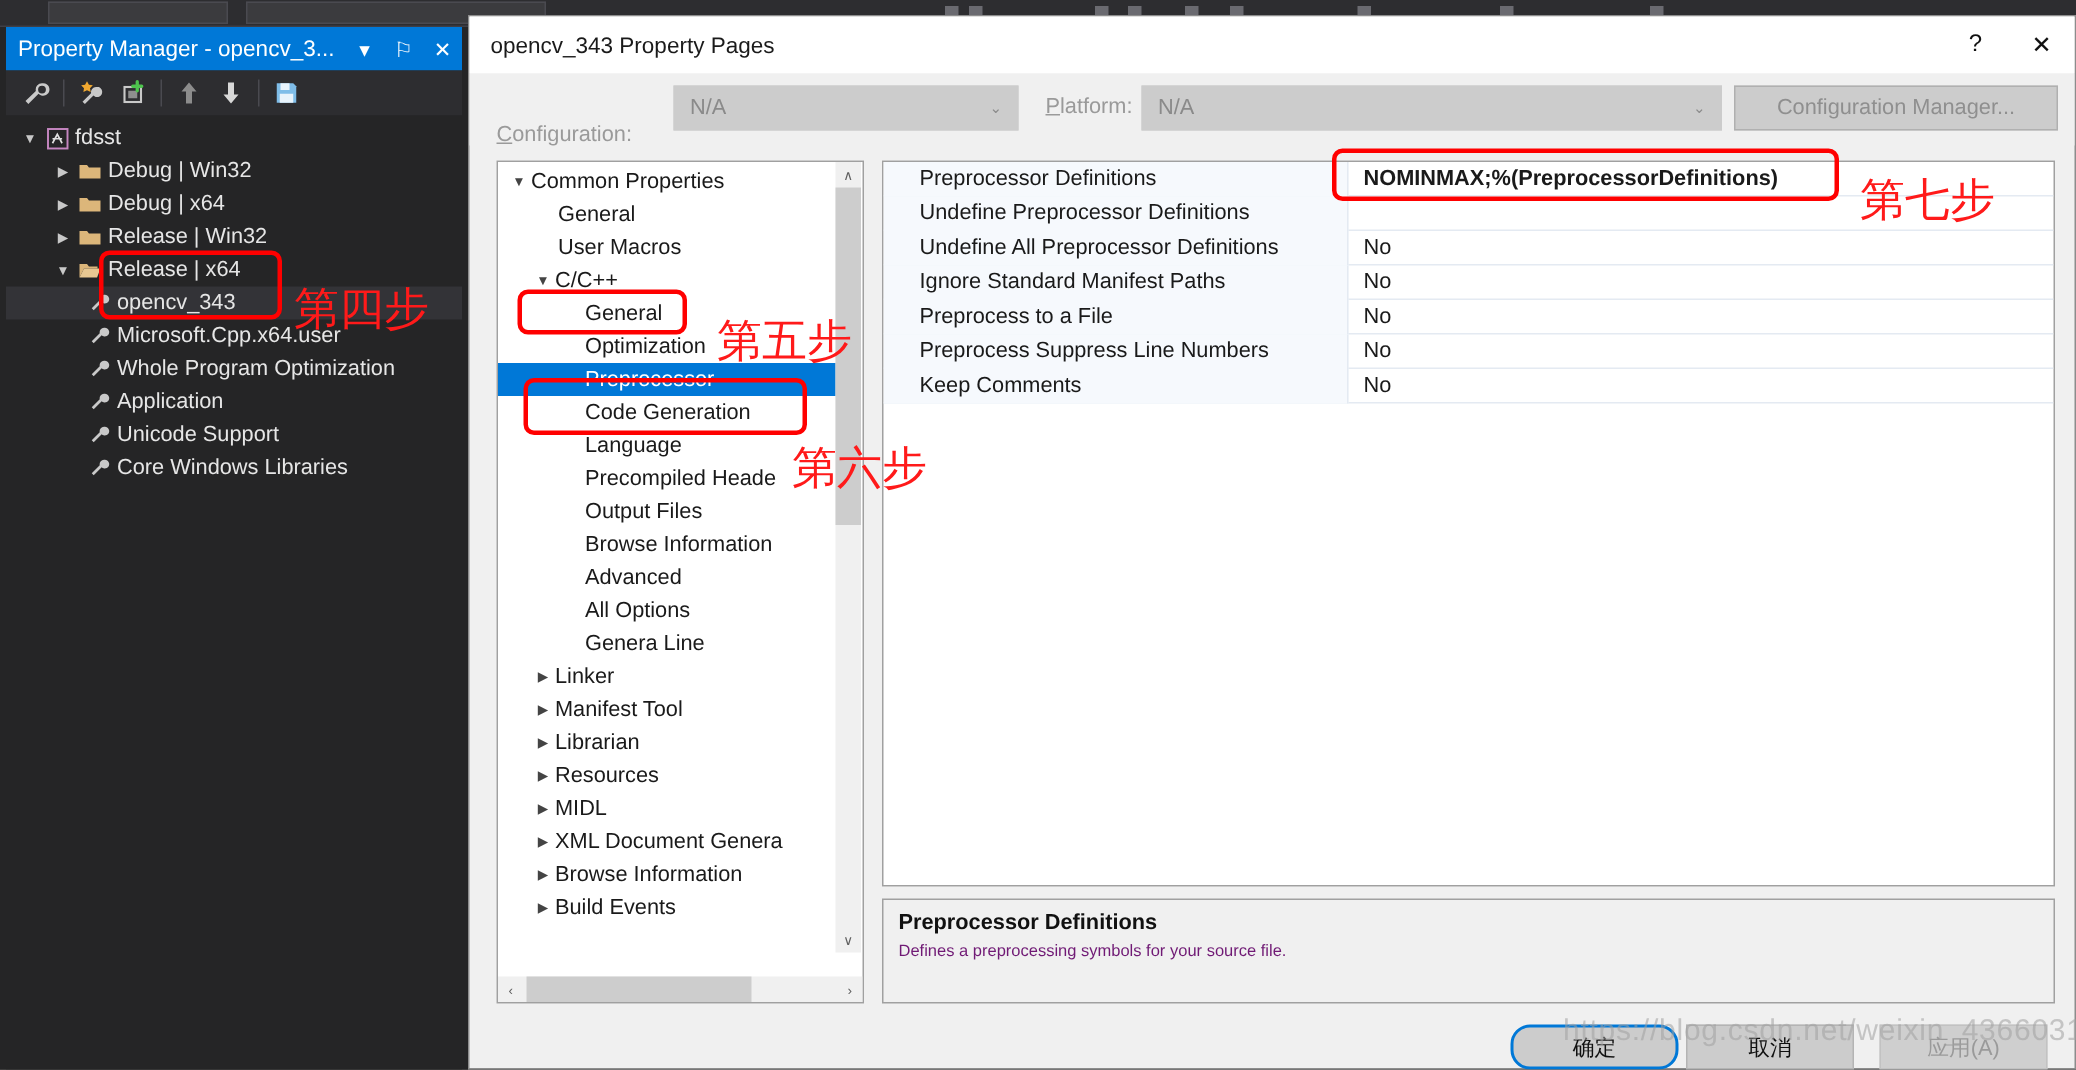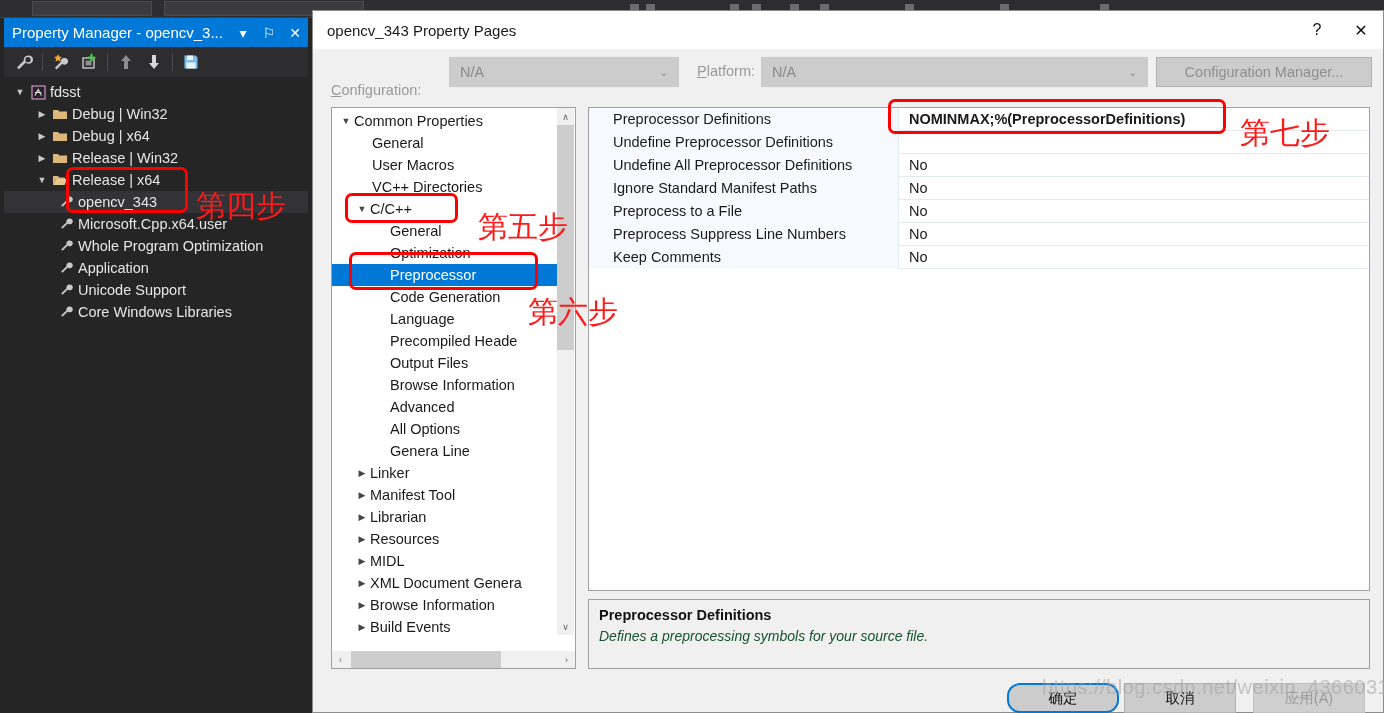--- a/index.html
+++ b/index.html
@@ -172,21 +172,21 @@
     height: 23px; display: flex; align-items: center;
   }
   .grid-row .gval.bold { font-weight: bold; }
 
   
   .desc-panel {
     position: absolute; left: 275px; top: 588px; width: 782px; height: 70px;
     background: #f0f0f0; border: 1px solid #a0a0a0; padding: 7px 10px;
   }
   .desc-title { font-size: 14.5px; font-weight: bold; color: #111; }
-  .desc-body { font-size: 14px; color: #14532d; margin-top: 5px; font-style: italic; }
+  .desc-body { font-size: 11px; color: #701a75; margin-top: 5px; }
 
   
   .dbtn {
     position: absolute; top: 672px; width: 112px; height: 30px;
     font-size: 14.5px; display: flex; align-items: center; justify-content: center;
     background: #cccccc; border: 1px solid #b4b4b4; color: #111;
   }
   .dbtn.primary { border: 2px solid #0078d7; background: #cccccc; }
   .dbtn.disabled { color: #9a9a9a; background: #cfcfcf; border-color: #c2c2c2; }
 
@@ -428,24 +428,20 @@
         </div>
         <div class="dtr">
           <div style="width:40px;flex:none;"></div>
           <div class="dtr-lbl">General</div>
         </div>
         <div class="dtr">
           <div style="width:40px;flex:none;"></div>
           <div class="dtr-lbl">User Macros</div>
         </div>
         <div class="dtr">
-          <div style="width:40px;flex:none;"></div>
-          <div class="dtr-lbl">VC++ Directories</div>
-        </div>
-        <div class="dtr">
           <div style="width:22px;flex:none;"></div>
           <div class="dtr-arrow">▼</div>
           <div class="dtr-lbl">C/C++</div>
         </div>
         <div class="dtr">
           <div style="width:58px;flex:none;"></div>
           <div class="dtr-lbl">General</div>
         </div>
         <div class="dtr">
           <div style="width:58px;flex:none;"></div>

